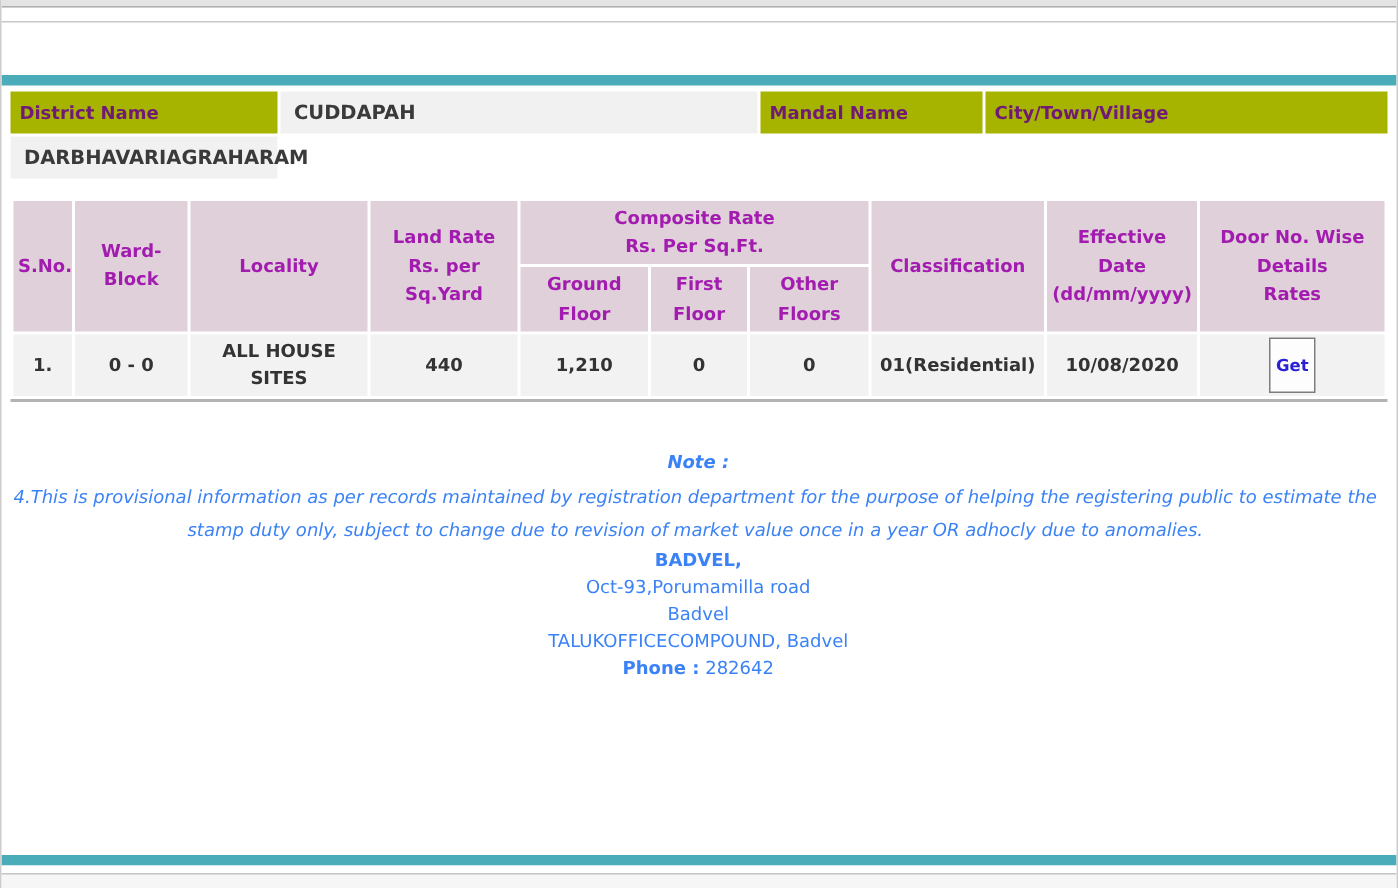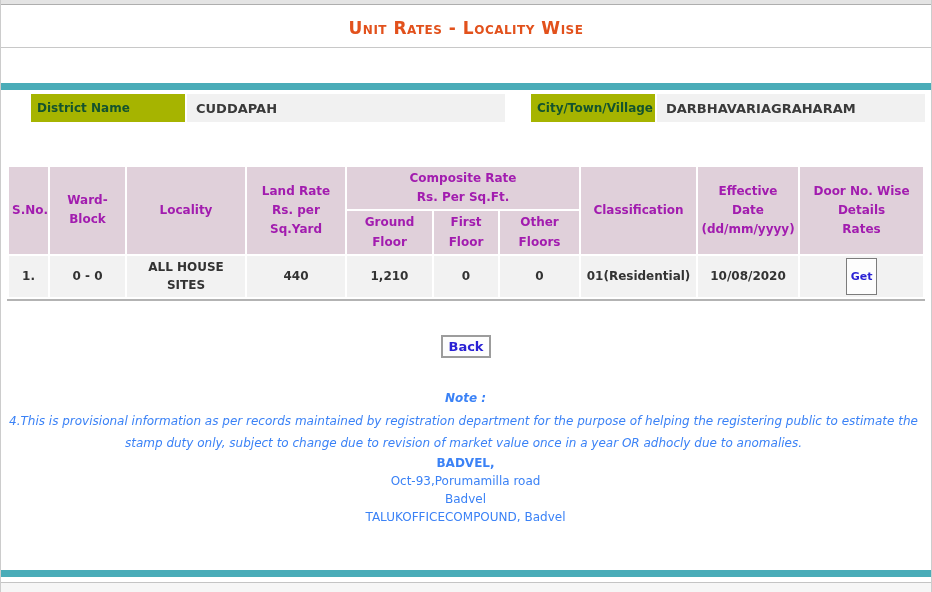--- a/index.html
+++ b/index.html
@@ -41,27 +41,26 @@
   
   .info-grid {
     margin: 4px 6px 0 6px;
     display: grid;
     grid-template-columns: 178px 318px 148px 1fr;
     grid-auto-rows: 28px;
     gap: 2px;
   }
   .info-label {
     background: #a6b400;
-    color: #14532d;
+    color: #701a75;
     font-size: 12px;
     font-weight: bold;
     display: flex;
     align-items: center;
     padding-left: 6px;
-    margin-left: 24px;
   }
   .info-value {
     background: #f1f1f1;
     color: #3a3a3a;
     font-size: 13px;
     font-weight: bold;
     display: flex;
     align-items: center;
     padding-left: 9px;
   }
@@ -142,29 +141,29 @@
   .footer .gap { height: 5px; background: #ffffff; }
   .footer .strip { height: 10px; background: #f6f6f6; border-top: 1px solid #c4c4c4; }
 </style>
 </head>
 <body>
 
 <div class="page">
 
   <div class="top-bar"></div>
 
-  <h1 class="page-title">Unit Rates - Locality Wise</h1>
 
   <div class="title-divider"></div>
 
   <div class="teal-bar main-teal"></div>
 
   <div class="info-grid">
     <div class="info-label">District Name</div>
     <div class="info-value">CUDDAPAH</div>
+    <div class="info-label">Mandal Name</div>
     <div class="info-label">City/Town/Village</div>
     <div class="info-value">DARBHAVARIAGRAHARAM</div>
     <div class="info-empty"></div>
     <div class="info-empty"></div>
   </div>
 
   <div class="table-wrap">
     <table class="rates-table">
       <colgroup>
         <col style="width:39px">
@@ -217,31 +216,29 @@
           <td>01(Residential)</td>
           <td>10/08/2020</td>
           <td>
             <button class="get-btn">Get</button>
           </td>
         </tr>
       </tbody>
     </table>
   </div>
 
-  <div class="back-wrap">
-    <button class="back-btn">Back</button>
-  </div>
 
   <div class="notes">
     <div class="note-heading">Note :</div>
     <p class="note-para1">4.This is provisional information as per records maintained by registration department for the purpose of helping the registering public to estimate the stamp duty only, subject to change due to revision of market value once in a year OR adhocly due to anomalies.</p>
     <div class="addr-line bold">BADVEL,</div>
     <div class="addr-line">Oct-93,Porumamilla road</div>
     <div class="addr-line">Badvel</div>
     <div class="addr-line">TALUKOFFICECOMPOUND, Badvel</div>
+    <div class="addr-line"><span class="bold">Phone :</span> <span>282642</span></div>
   </div>
 
   <div class="footer">
     <div class="teal-bar"></div>
     <div class="gap"></div>
     <div class="strip"></div>
   </div>
 
 </div>
 

